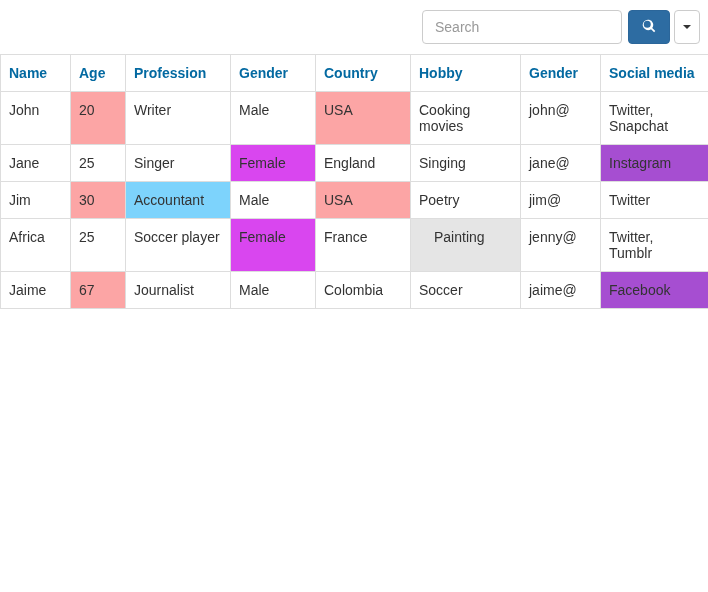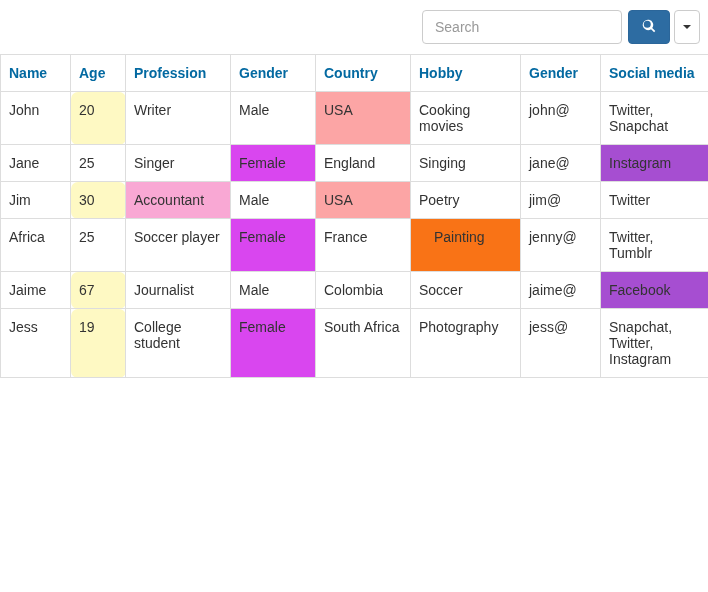--- a/index.html
+++ b/index.html
@@ -81,26 +81,26 @@
 td { color: #333; }
 .col-name   { width: 70px; }
 .col-age    { width: 55px; }
 .col-prof   { width: 105px; }
 .col-gender { width: 85px; }
 .col-country{ width: 95px; }
 .col-hobby  { width: 110px; }
 .col-email  { width: 80px; }
 .col-social { width: 108px; }
 
-.hl-blue   { background: #fef9c3; border-radius: 7px; }
-.hl-red    { background: #f9a8d4; }
+.hl-blue   { background: #fca5a5; }
+.hl-red    { background: #7dd3fc; }
 .hl-green  { background: #fca5a5; }
 .hl-yellow { background: #d946ef; }
 .hl-purple { background: #a64ed1; margin-top: 12px; }
-.hl-orange { background: #f97316; padding-left: 23px; }
+.hl-orange { background: #e5e5e5; padding-left: 23px; }
 </style>
 </head>
 <body>
 
 <div class="toolbar">
   <input class="search-input" type="text" placeholder="Search" style="">
   <button class="search-btn">
     <span>
       <svg viewBox="0 0 16 16">
           <path d="M11.7 10.3a6 6 0 1 0-1.4 1.4l3.5 3.5 1.4-1.4-3.5-3.5zM6 10a4 4 0 1 1 0-8 4 4 0 0 1 0 8z"></path>
@@ -179,24 +179,14 @@
       <tr>
         <td>Jaime</td>
         <td class="hl-blue">67</td>
         <td>Journalist</td>
         <td>Male</td>
         <td>Colombia</td>
         <td>Soccer</td>
         <td>jaime@</td>
         <td class="hl-purple">Facebook</td>
       </tr>
-      <tr>
-        <td>Jess</td>
-        <td class="hl-blue">19</td>
-        <td>College student</td>
-        <td class="hl-yellow">Female</td>
-        <td>South Africa</td>
-        <td>Photography</td>
-        <td>jess@</td>
-        <td>Snapchat, Twitter, Instagram</td>
-      </tr>
     </tbody>
 </table>
 
 </body></html>

